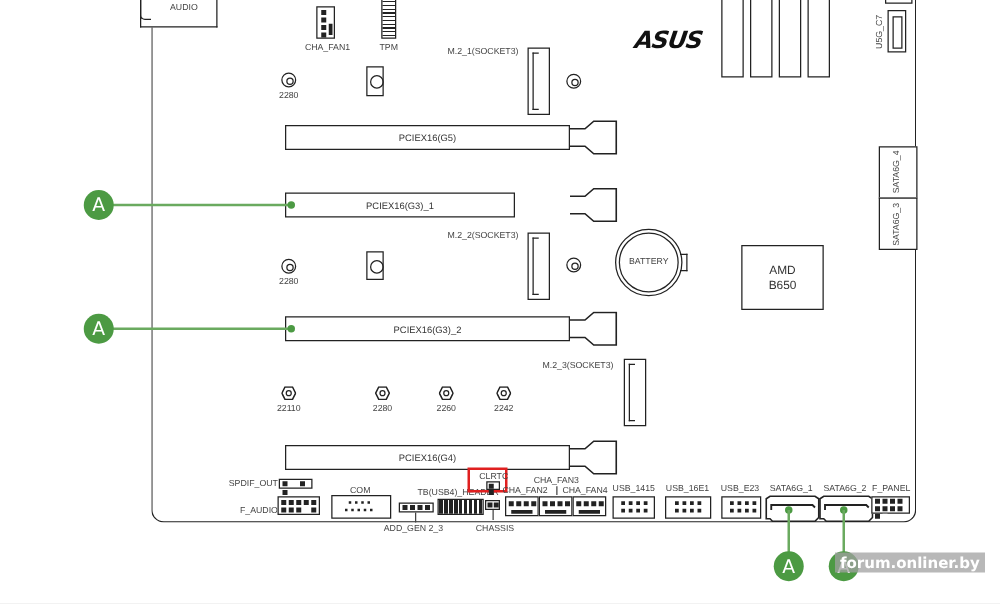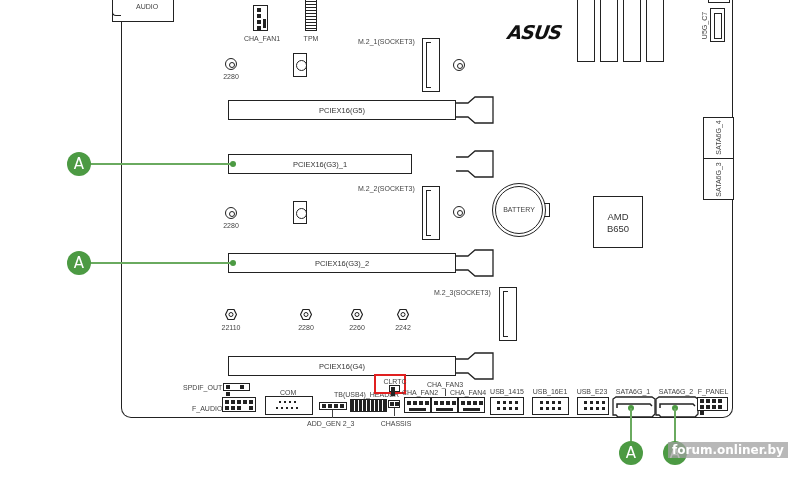--- a/index.html
+++ b/index.html
@@ -107,21 +107,21 @@
 <span class="lbl" style="left:358px;top:185px;">M.2_2(SOCKET3)</span>
 <div class="m2" style="left:422px;top:186px;"></div>
 <div class="standoff" style="left:453px;top:206px;"></div>
 
 <div class="abs" style="left:492px;top:183px;width:54px;height:54px;border:1.3px solid #222;border-radius:50%;box-sizing:border-box;">
   <div class="abs" style="left:2px;top:2px;right:2px;bottom:2px;border:1px solid #222;border-radius:50%;"></div>
   <span class="lbl lbl-c" style="left:26px;top:22px;">BATTERY</span>
 </div>
 <div class="abs" style="left:544px;top:203px;width:5px;height:12px;border:1.2px solid #222;border-left:none;"></div>
 
-<div class="hdr" style="left:593px;top:196px;width:50px;height:52px;">
+<div class="hdr" style="left:593px;top:196px;width:66px;height:52px;">
   <div class="abs" style="left:0;right:0;top:14px;text-align:center;font-size:9.5px;color:#333;">AMD</div>
   <div class="abs" style="left:0;right:0;top:26px;text-align:center;font-size:9.5px;color:#333;">B650</div>
 </div>
 
 <div class="pcie" style="left:228px;top:253px;width:228px;">
   <span class="name">PCIEX16(G3)_2</span>
 </div>
 <svg class="pcie-tail" style="left:455px;top:249px;" width="40" height="28">
     <path d="M1 7 H13 L20 1 H38 V27 H20 L13 21 H1" fill="#fff" stroke="#222" stroke-width="1.3"></path>
   </svg>

